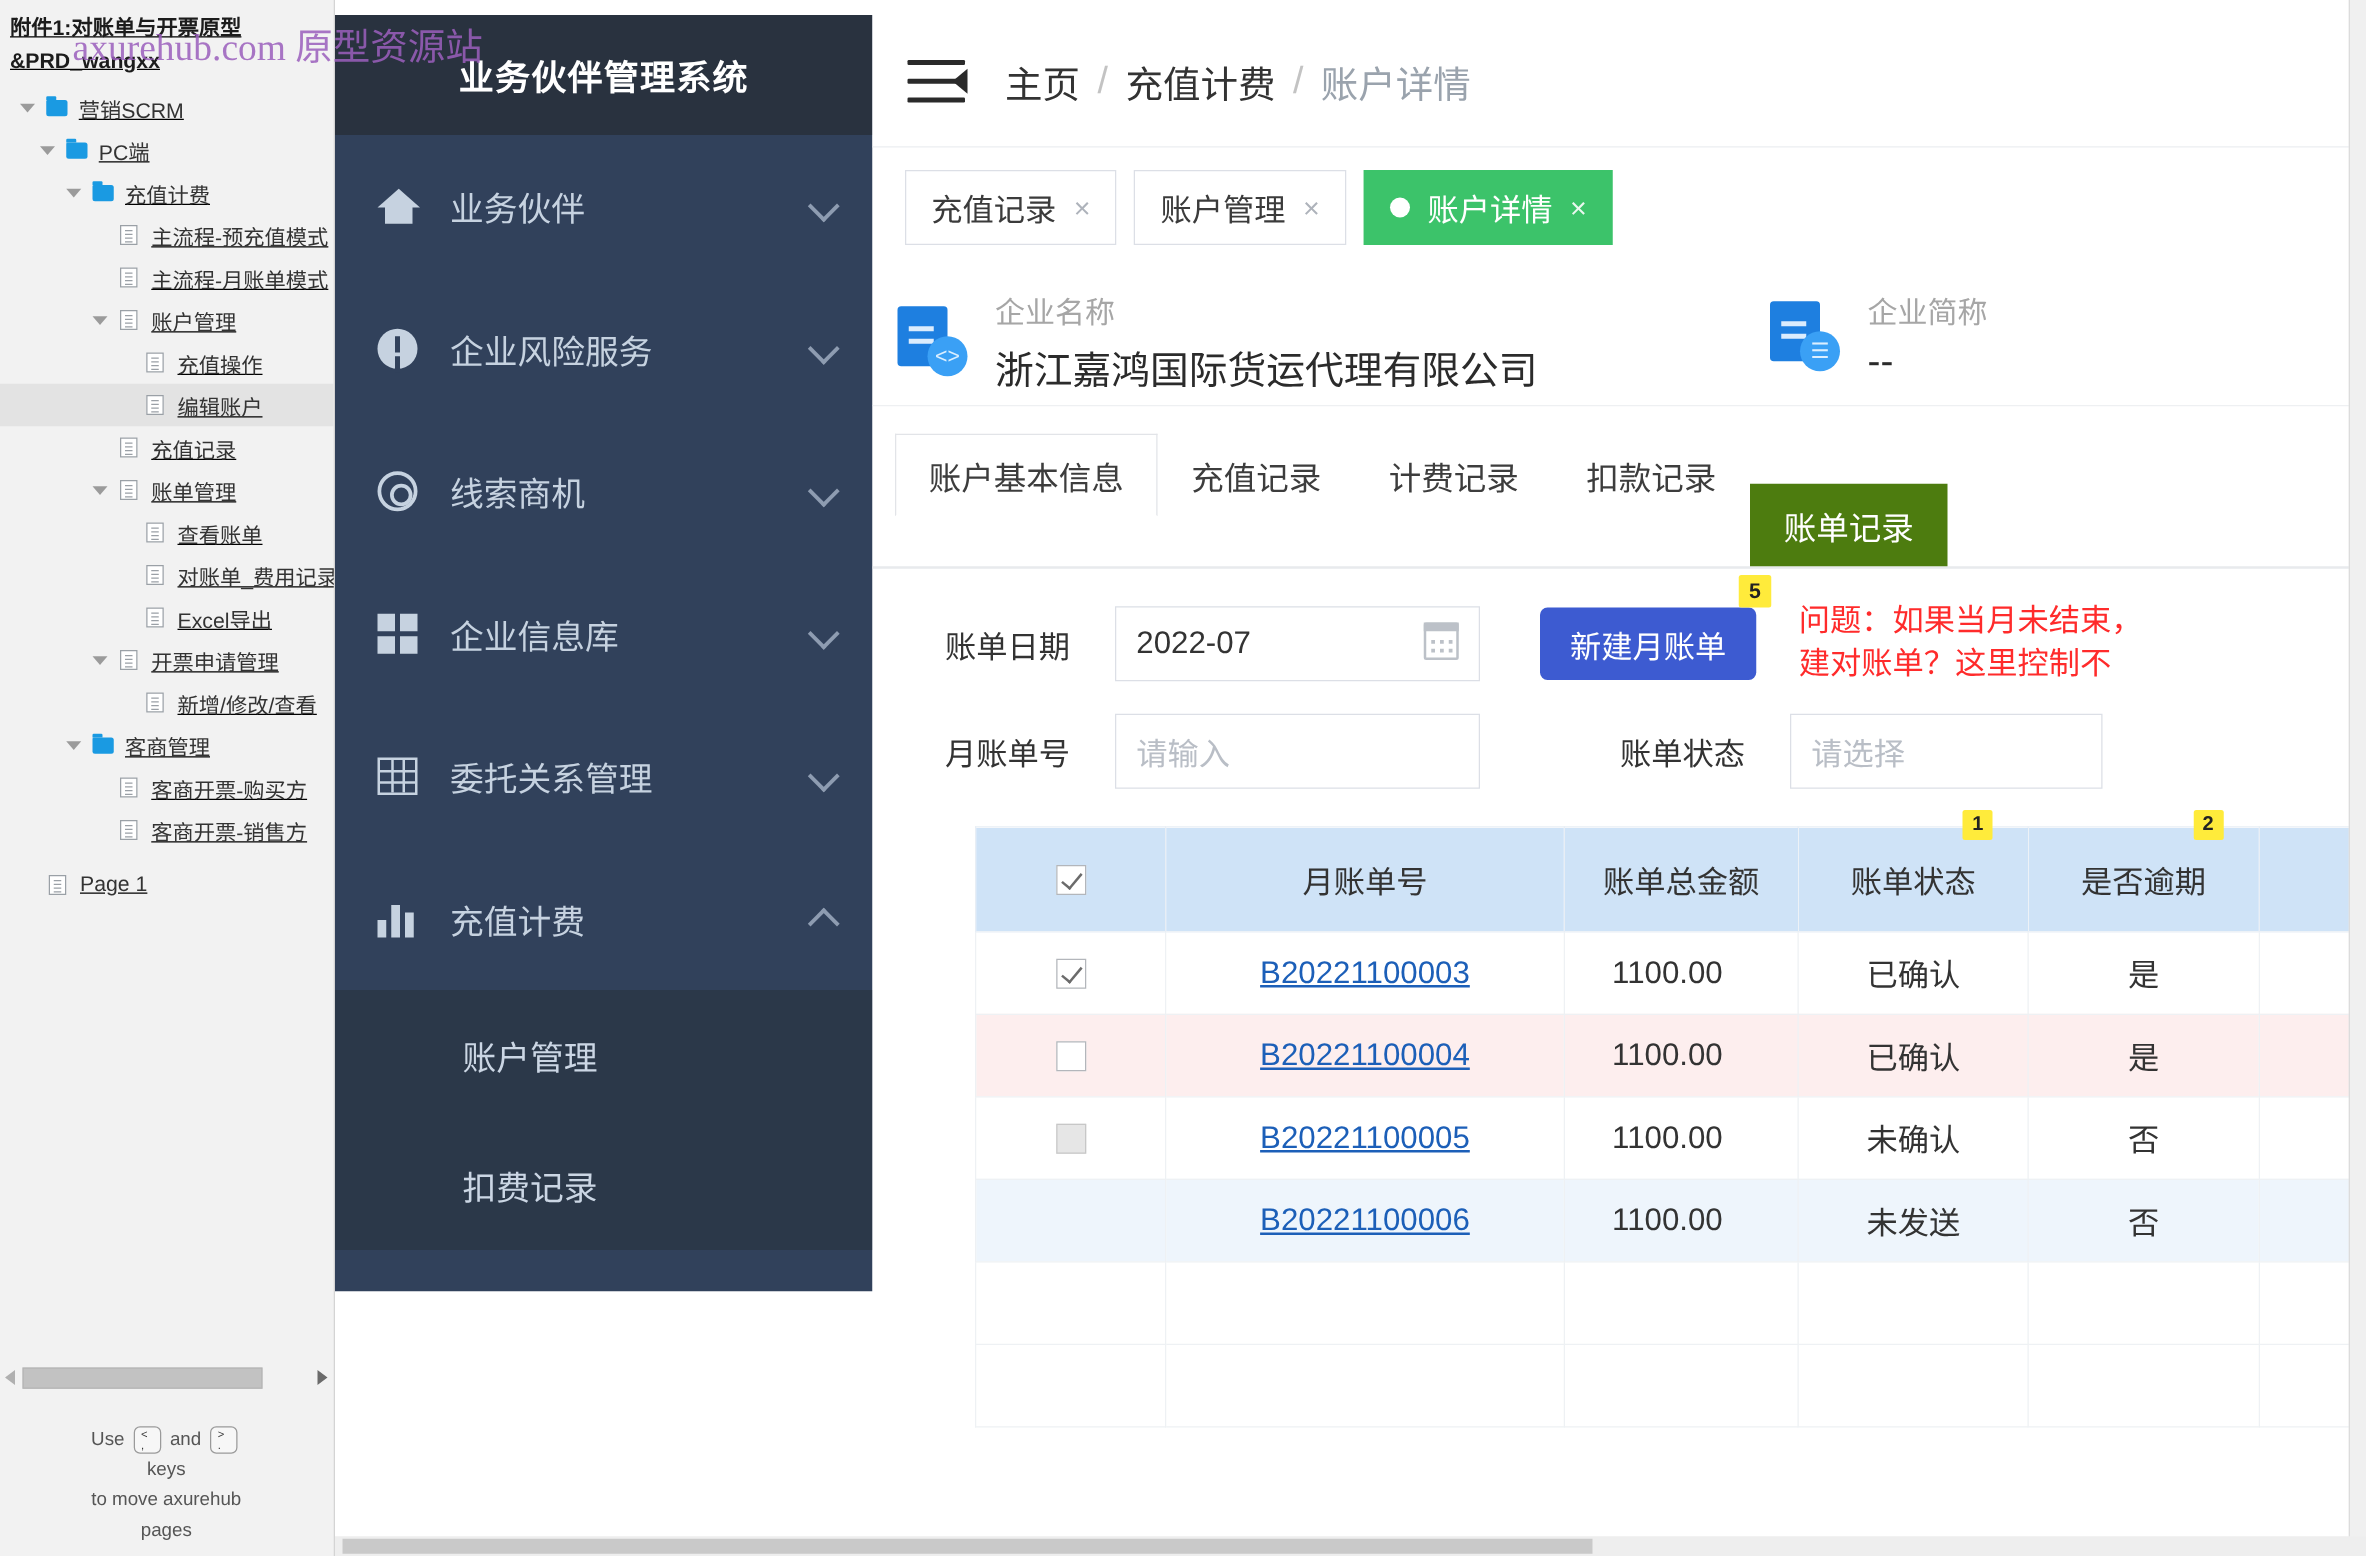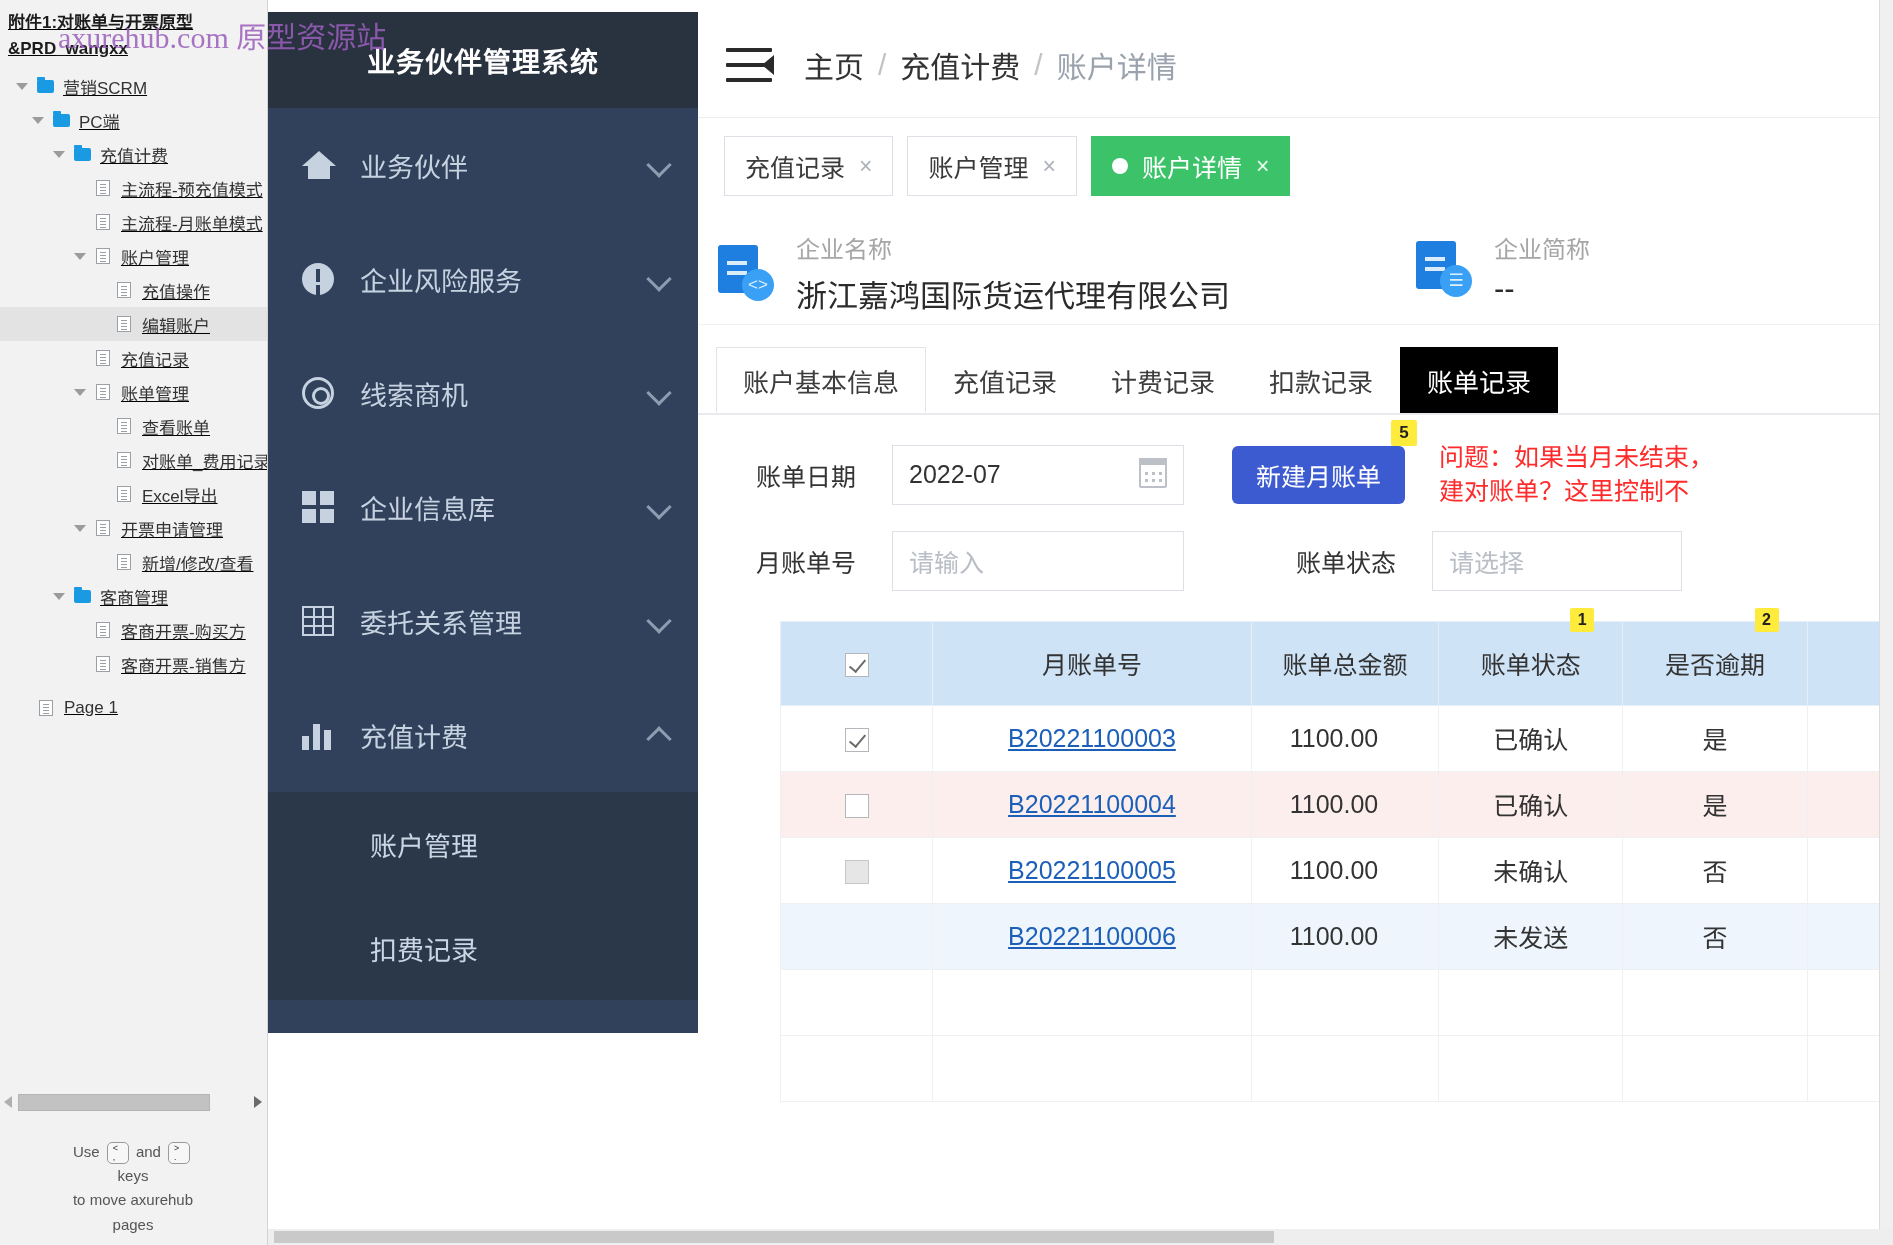--- a/index.html
+++ b/index.html
@@ -213,21 +213,21 @@
   .co-texts .co-label { font-size: 24px; color: #a6a6a6; margin-bottom: 6px; }
   .co-texts .co-value { font-size: 31px; color: #2b2b2b; white-space: nowrap; }
   .company-card.second { margin-left: 186px; }
 
   .subtabs { display: flex; align-items: stretch; padding-left: 18px; margin-top: 22px; }
   .stab {
     height: 66px; padding: 0 26px; display: flex; align-items: center;
     font-size: 26px; color: #3d3d3d; cursor: pointer; border: 1px solid transparent;
   }
   .stab.boxed { border: 1px solid #e2e4e8; border-bottom-color: #fff; background: #fff; }
-  .stab.sel { background: #000000; color: #fff; }
+  .stab.sel { background: #4d7c0f; color: #fff; margin-top: 40px; }
   .subtabs-underline { height: 2px; background: #e8eaed; margin: 0 0 0 0; }
 
   .filters { padding: 26px 0 0 58px; }
   .filt-row { display: flex; align-items: center; gap: 0; }
   .filt-row + .filt-row { margin-top: 22px; }
   .filt-label { font-size: 25px; color: #333; width: 136px; }
   .inp {
     height: 60px; border: 1px solid #dcdfe6; background: #fff; display: flex;
     align-items: center; padding: 0 16px; font-size: 25px; color: #333; position: relative;
   }

